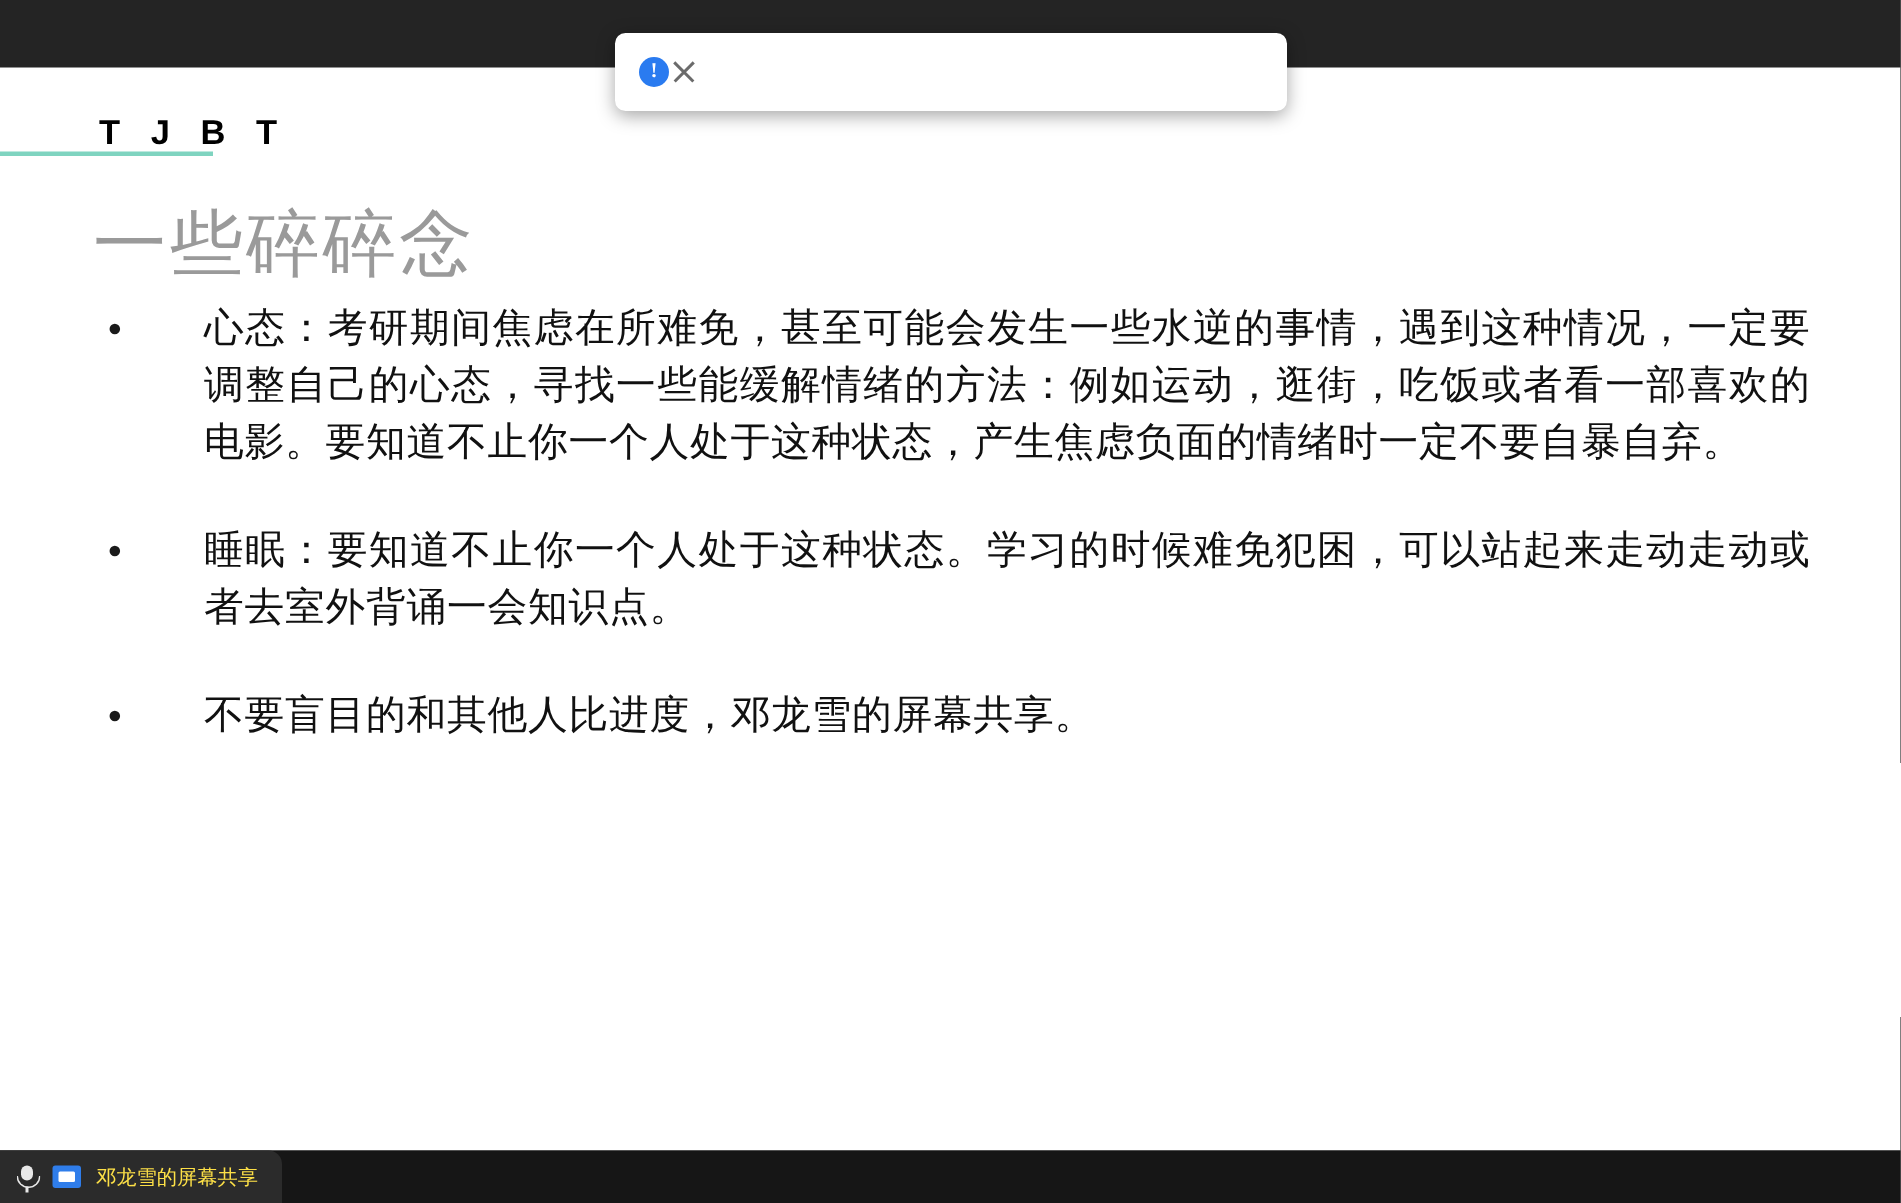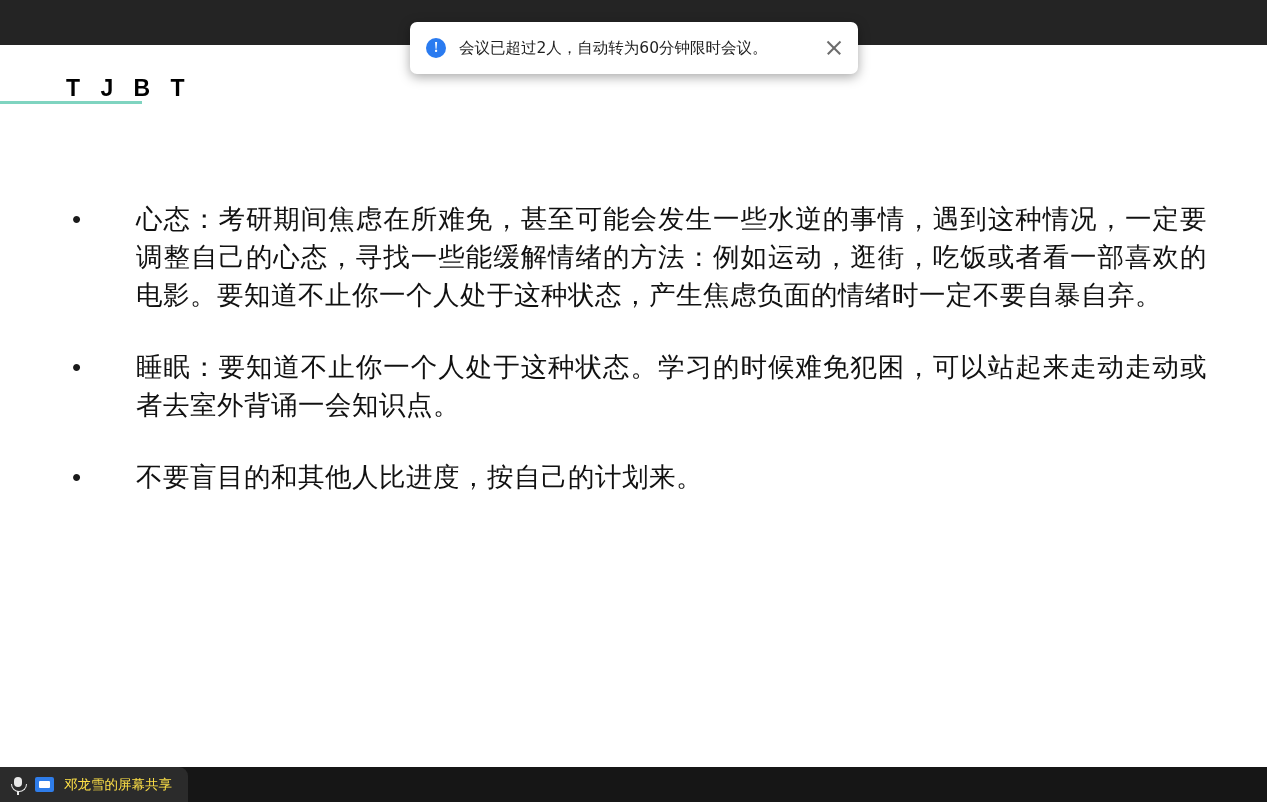--- a/index.html
+++ b/index.html
@@ -231,40 +231,40 @@
   }
 </style>
 </head>
 <body>
 
 <div class="top-bar"></div>
 
 <div class="slide-area">
   <div class="accent-rule"></div>
   <div class="brand">T J B T</div>
+  <div class="slide-title">一些碎碎念</div>
 
   <div class="bullets">
     <div class="bullet-row">
       <div class="bullet-dot">•</div>
       <div class="bullet-text">心态：考研期间焦虑在所难免，甚至可能会发生一些水逆的事情，遇到这种情况，一定要调整自己的心态，寻找一些能缓解情绪的方法：例如运动，逛街，吃饭或者看一部喜欢的电影。要知道不止你一个人处于这种状态，产生焦虑负面的情绪时一定不要自暴自弃。</div>
     </div>
     <div class="bullet-row">
       <div class="bullet-dot">•</div>
       <div class="bullet-text">睡眠：要知道不止你一个人处于这种状态。学习的时候难免犯困，可以站起来走动走动或者去室外背诵一会知识点。</div>
     </div>
     <div class="bullet-row">
       <div class="bullet-dot">•</div>
-      <div class="bullet-text">不要盲目的和其他人比进度，按自己的计划来。</div>
+      <div class="bullet-text">不要盲目的和其他人比进度，邓龙雪的屏幕共享。</div>
     </div>
   </div>
 </div>
 
 <div class="toast">
   <div class="toast-icon">!</div>
-  <div class="toast-text">会议已超过2人，自动转为60分钟限时会议。</div>
   <div class="toast-close"></div>
 </div>
 
 <div class="bottom-bar"></div>
 <div class="share-pill">
   <div class="mic-icon">
     <div class="cap"></div>
       <div class="arc"></div>
       <div class="stem"></div>
   </div>

